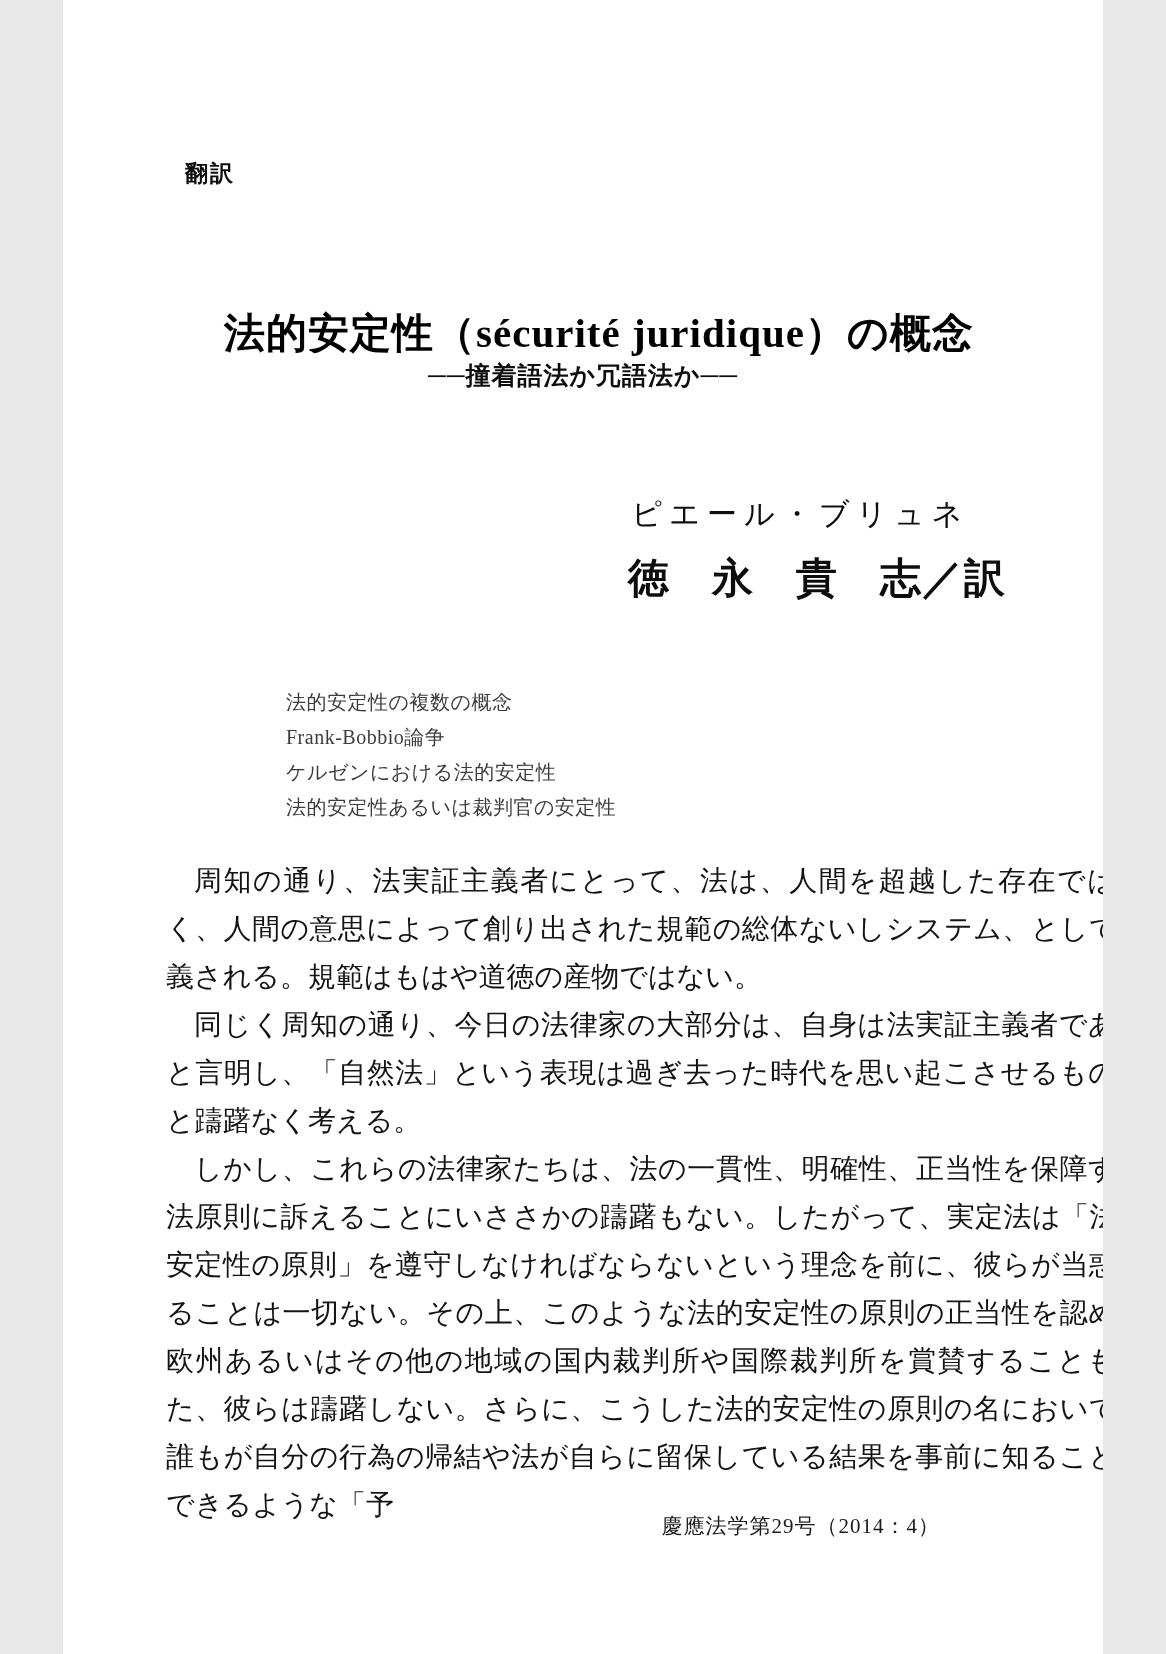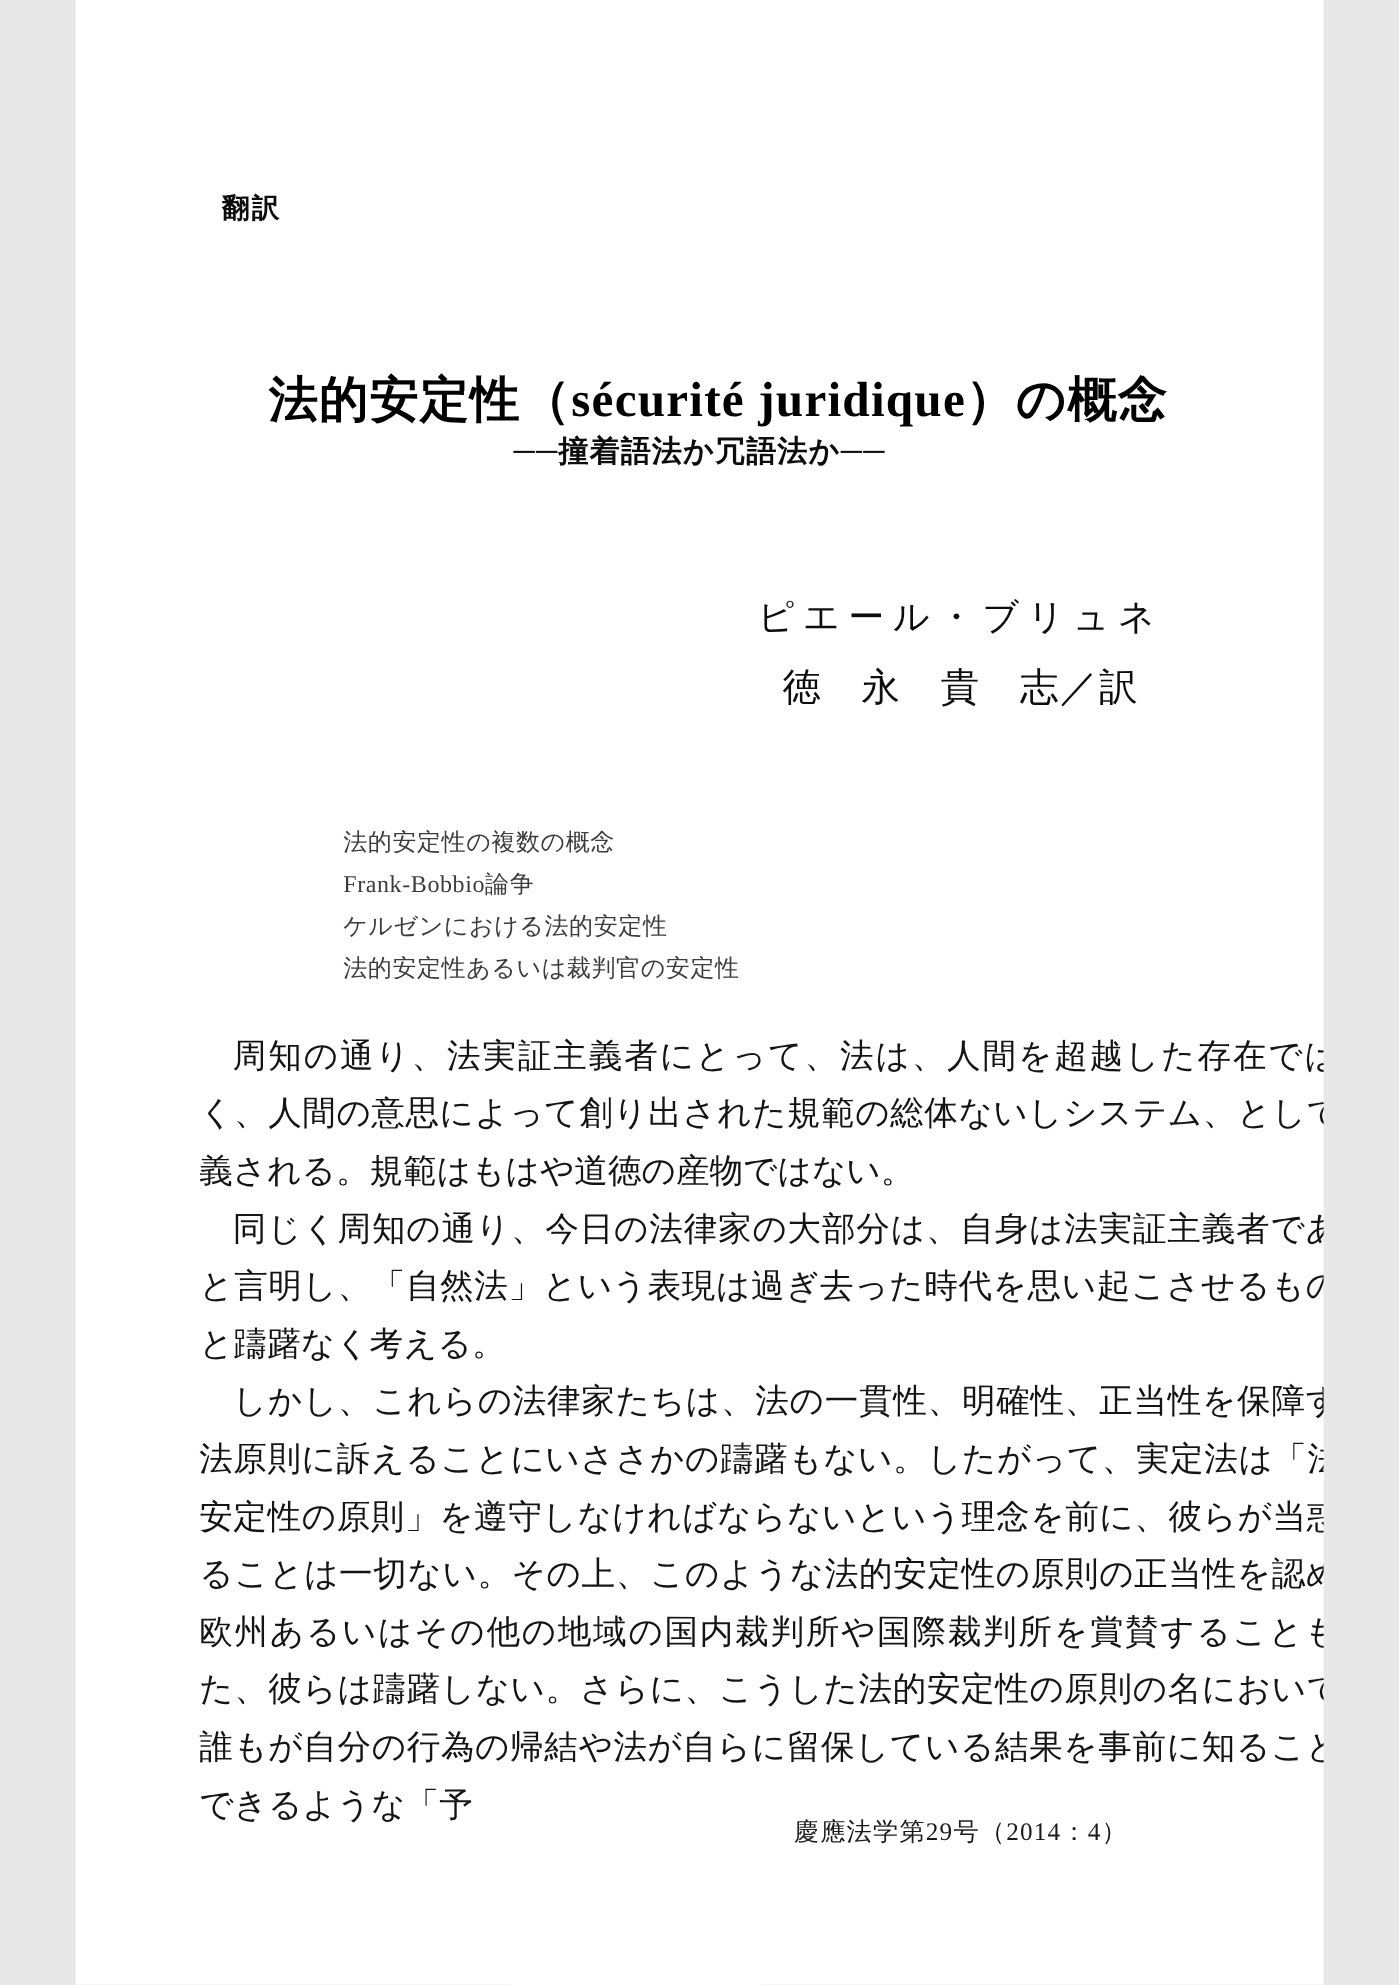--- a/index.html
+++ b/index.html
@@ -62,23 +62,24 @@
     color: #0d0d0d;
     margin-top: 12px;
   }
   .author-name {
     font-size: 30px;
     letter-spacing: 7px;
     margin-bottom: 16px;
     white-space: nowrap;
   }
   .translator-name {
-    font-size: 32px;
+    font-size: 41px;
     letter-spacing: 1px;
     white-space: nowrap;
+    font-weight: bold;
   }
   .toc {
     position: absolute;
     left: 223px;
     top: 652px;
     color: #3c3c3c;
     font-size: 20px;
     line-height: 35px;
     letter-spacing: 0.5px;
     margin-top: 33px;

